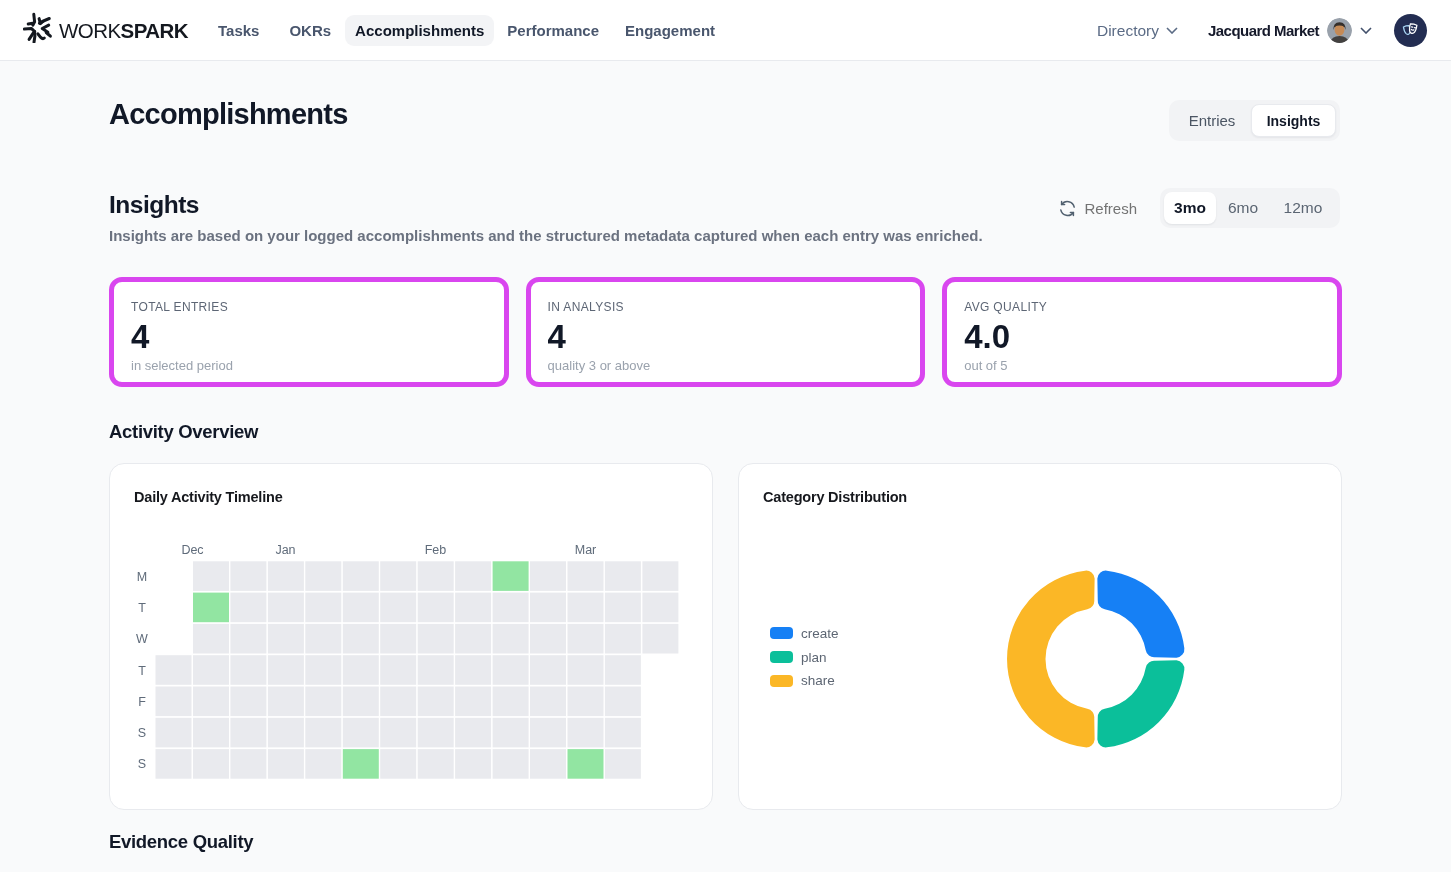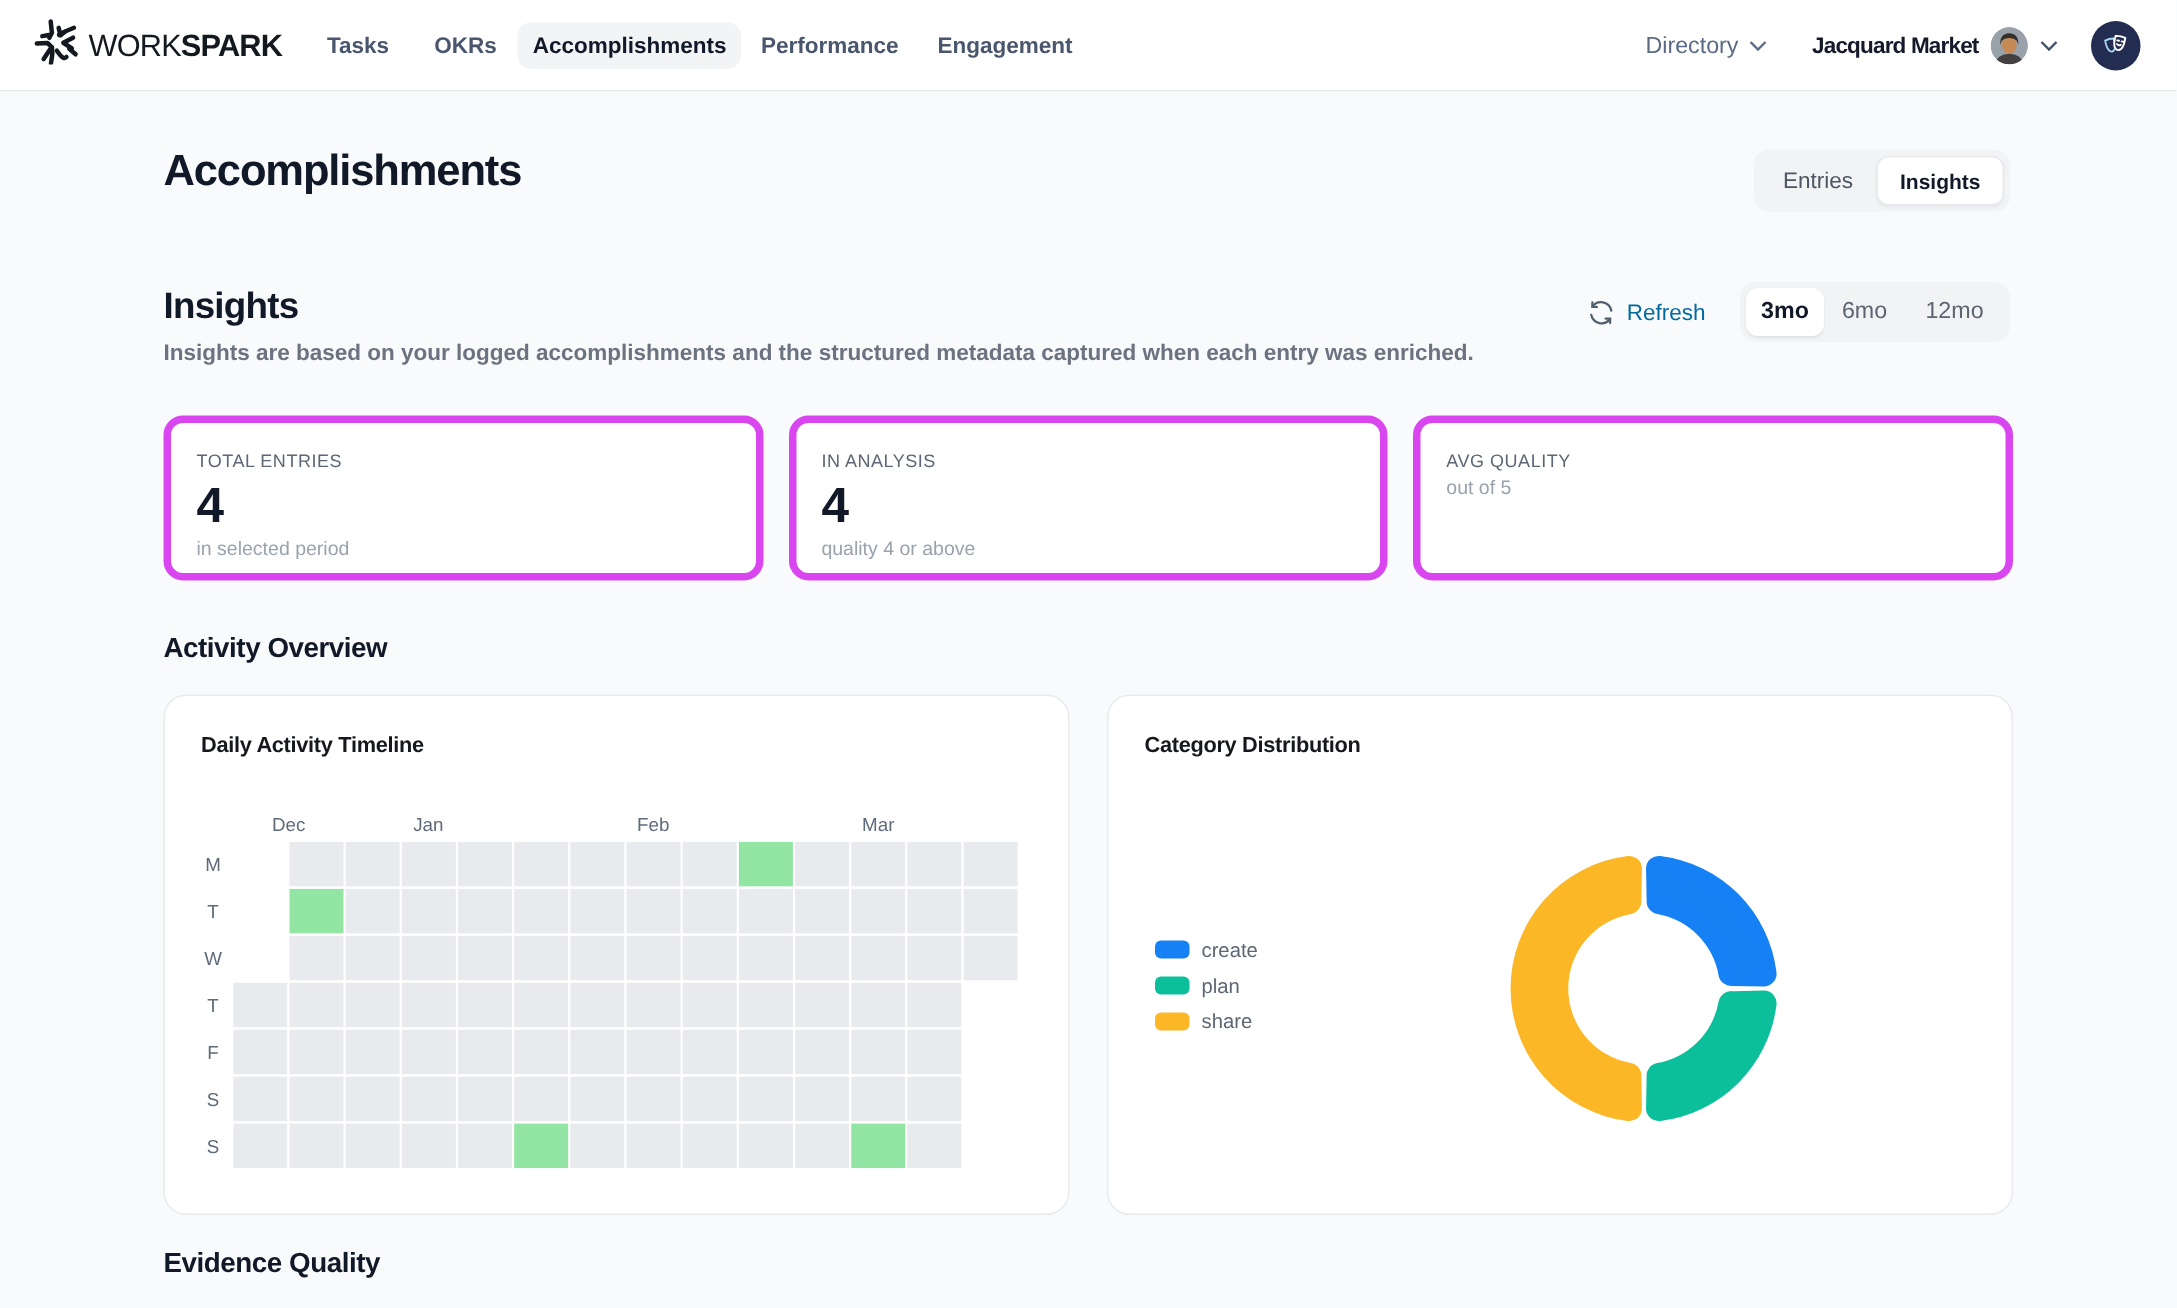--- a/index.html
+++ b/index.html
@@ -25,21 +25,21 @@
 
 .main { width:1233px; margin:0 auto; position:relative; padding-top:35px; }
 h1 { font-size:29px; font-weight:700; color:#111827; line-height:36px; letter-spacing:-0.75px; }
 .toggle { position:absolute; top:39px; right:2px; background:#f2f3f5; border-radius:10px; padding:4px; display:flex; height:41px; }
 .toggle .t { font-size:15px; width:78px; height:33px; line-height:33px; text-align:center; color:#4b5563; font-weight:400; border-radius:8px; }
 .toggle .t.on { width:85px; font-size:14px; background:#fff; color:#111827; font-weight:700; border:1px solid #e8eaee; box-shadow:0 1px 2px rgba(16,24,40,.06); }
 
 h2 { font-size:24.5px; font-weight:700; color:#111827; margin-top:58px; line-height:30px; letter-spacing:-0.5px; }
 .sub { font-size:15px; color:#6b7280; margin-top:7px;font-weight:bold; }
 .controls { position:absolute; top:127px; right:2px; display:flex; align-items:center; height:40px; }
-.refresh { display:flex; align-items:center; gap:8px; color:#0369a1; font-size:15px; font-weight:400; }
+.refresh { display:flex; align-items:center; gap:8px; color:#737373; font-size:15px; font-weight:400; }
 .seg { background:#f2f3f5; border-radius:10px; padding:4px; display:flex; margin-left:23px; height:40px; }
 .seg .s { font-size:15.5px; height:32px; line-height:32px; text-align:center; color:#5b6572; font-weight:400; border-radius:8px; }
 .seg .s1 { width:52px; font-weight:700; color:#111827; background:#fff; box-shadow:0 1px 2px rgba(16,24,40,.08);text-align:center; }
 .seg .s2 { width:54px; }
 .seg .s3 { width:66px; }
 
 .cards { display:flex; gap:17px; margin-top:33px; }
 .card { background:#fff; border:5px solid #d946ef; border-radius:13px; width:399.6px; height:110px; padding:18px 17px 0; }
 .card .lbl { font-size:12px; color:#5d6675; letter-spacing:0.35px; }
 .card .num { font-size:33px; font-weight:700; color:#111827; margin-top:4px; line-height:37px; }
@@ -145,24 +145,25 @@
 
   <div class="cards">
     <div class="card">
         <div class="lbl">TOTAL ENTRIES</div>
         <div class="num">4</div>
         <div class="cap">in selected period</div>
       </div>
     <div class="card">
         <div class="lbl">IN ANALYSIS</div>
         <div class="num">4</div>
-        <div class="cap">quality 4 or above</div>
+        <div class="cap">quality 3 or above</div>
       </div>
     <div class="card">
         <div class="lbl">AVG QUALITY</div>
+        <div class="num">4.0</div>
         <div class="cap">out of 5</div>
       </div>
   </div>
 
   <h3 class="sec1">Activity Overview</h3>
   <div class="charts">
     <div class="chartcard">
       <div class="ct" style="font-size:14.5px;">Daily Activity Timeline</div>
       <svg class="hm" width="603" height="347">
         <rect x="83.0" y="97.3" width="36.0" height="29.6" fill="#e9eaee"></rect>

